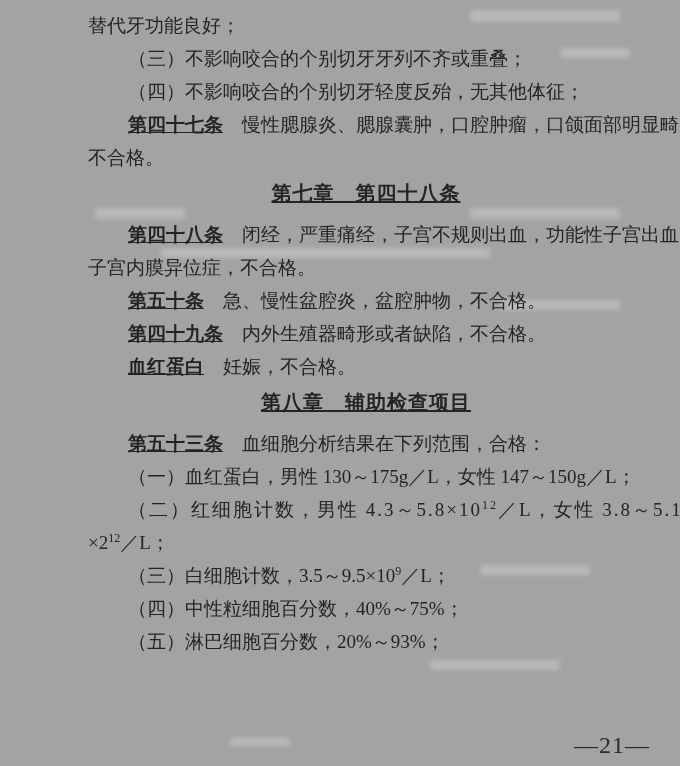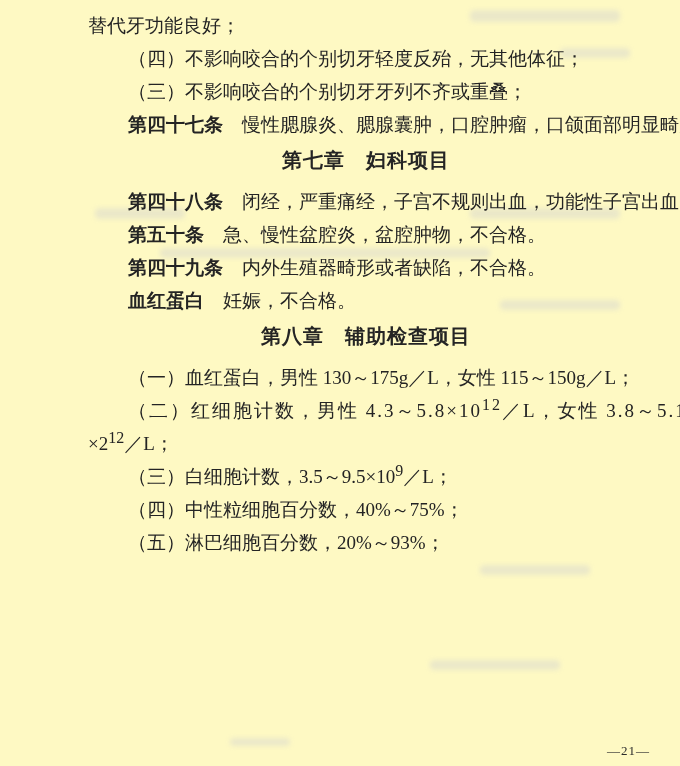--- a/index.html
+++ b/index.html
@@ -4,21 +4,21 @@
 <style>
   html, body {
     margin: 0;
     padding: 0;
     background: #ffffff;
   }
   .page {
     position: relative;
     width: 680px;
     height: 766px;
-    background: #fef9c3;
+    background: #a3a3a3;
     overflow: hidden;
     font-family: "Liberation Serif", "DejaVu Serif", serif;
     color: #242424;
   }
   .content {
     position: absolute;
     left: 88px;
     top: 9px;
     width: 556px;
   }
@@ -34,32 +34,33 @@
     font-weight: bold;
     font-family: "Liberation Sans", "DejaVu Sans", sans-serif;
     font-size: 20px;
     margin-top: 3px;
     margin-bottom: 8px;
     letter-spacing: 1px;
   }
   .line .b {
     font-weight: bold;
     font-family: "Liberation Sans", "DejaVu Sans", sans-serif;
+    text-decoration: underline;
   }
   .line .sup {
     vertical-align: super;
-    font-size: 16px;
+    font-size: 12px;
     line-height: 0;
   }
   .line.spread { letter-spacing: 2px; }
   .page-number {
     position: absolute;
     right: 30px;
     bottom: 7px;
-    font-size: 13px;
+    font-size: 24px;
     letter-spacing: 1px;
     color: #2b2b2b;
   }
   
   .bleed {
     position: absolute;
     background: #d4d4d0;
     opacity: 0.45;
     filter: blur(2.5px);
     border-radius: 4px;
@@ -76,30 +77,33 @@
   <div class="bleed" style="left:95px; top:208px; width:90px; height:11px;"></div>
   <div class="bleed" style="left:470px; top:208px; width:150px; height:11px;"></div>
   <div class="bleed" style="left:160px; top:248px; width:330px; height:10px;"></div>
   <div class="bleed" style="left:500px; top:300px; width:120px; height:10px;"></div>
   <div class="bleed" style="left:480px; top:565px; width:110px; height:10px;"></div>
   <div class="bleed" style="left:430px; top:660px; width:130px; height:10px;"></div>
   <div class="bleed" style="left:230px; top:738px; width:60px; height:8px;"></div>
 
   <div class="content">
       <div class="line body"><span>替代牙功能良好；</span></div>
+      <div class="line indent"><span>（三）不影响咬合的个别切牙牙列不齐或重叠；</span></div>
       <div class="line indent"><span>（四）不影响咬合的个别切牙轻度反殆，无其他体征；</span></div>
-      <div class="line indent"><span>（三）不影响咬合的个别切牙牙列不齐或重叠；</span></div>
       <div class="line indent"><span class="b">第四十七条</span><span>　慢性腮腺炎、腮腺囊肿，口腔肿瘤，口颌面部明显畸形，</span></div>
-      <div class="line chapter"><span class="b">第七章　妇科项目</span></div>
+      <div class="line body"><span>不合格。</span></div>
+      <div class="line chapter"><span class="b">第七章　第四十八条</span></div>
       <div class="line indent"><span class="b">第四十八条</span><span>　闭经，严重痛经，子宫不规则出血，功能性子宫出血，</span></div>
+      <div class="line body"><span>子宫内膜异位症，不合格。</span></div>
       <div class="line indent"><span class="b">第五十条</span><span>　急、慢性盆腔炎，盆腔肿物，不合格。</span></div>
       <div class="line indent"><span class="b">第四十九条</span><span>　内外生殖器畸形或者缺陷，不合格。</span></div>
       <div class="line indent"><span class="b">血红蛋白</span><span>　妊娠，不合格。</span></div>
       <div class="line chapter"><span class="b">第八章　辅助检查项目</span></div>
-      <div class="line indent"><span>（一）血红蛋白，男性 130～175g／L，女性 115～150g／L；</span></div>
+      <div class="line indent"><span class="b">第五十三条</span><span>　血细胞分析结果在下列范围，合格：</span></div>
+      <div class="line indent"><span>（一）血红蛋白，男性 130～175g／L，女性 147～150g／L；</span></div>
       <div class="line indent spread"><span>（二）红细胞计数，男性 4.3～5.8×10</span><span class="sup">12</span><span>／L，女性 3.8～5.1</span></div>
       <div class="line body"><span>×2</span><span class="sup">12</span><span>／L；</span></div>
       <div class="line indent"><span>（三）白细胞计数，3.5～9.5×10</span><span class="sup">9</span><span>／L；</span></div>
       <div class="line indent"><span>（四）中性粒细胞百分数，40%～75%；</span></div>
       <div class="line indent"><span>（五）淋巴细胞百分数，20%～93%；</span></div>
     </div>
 
   <div class="page-number">—21—</div>
 </div>
 

